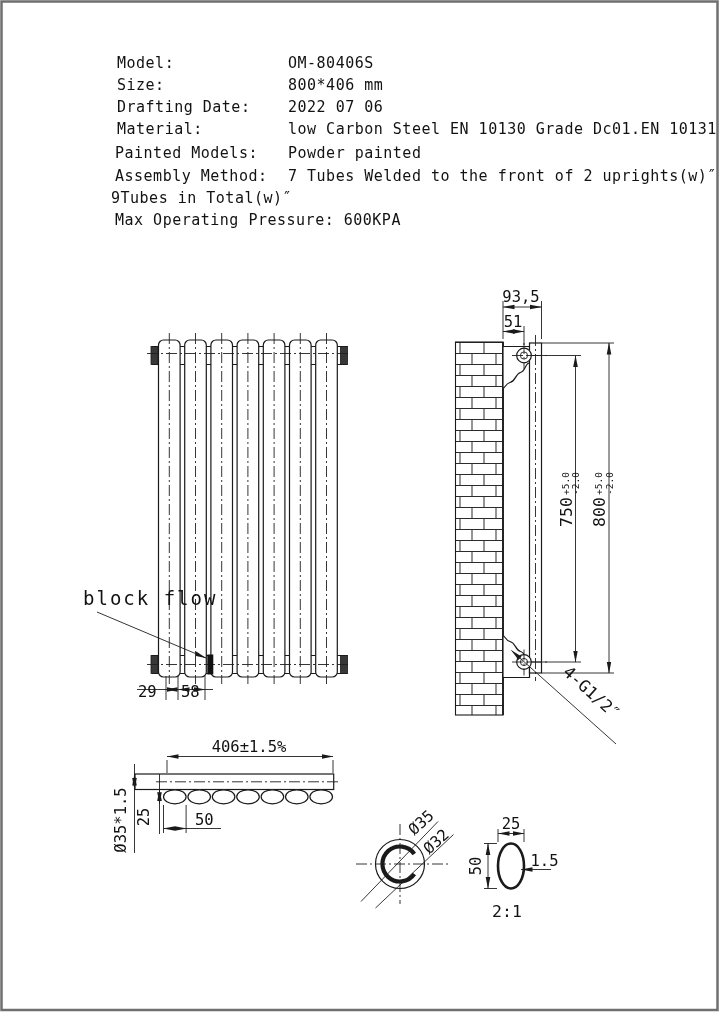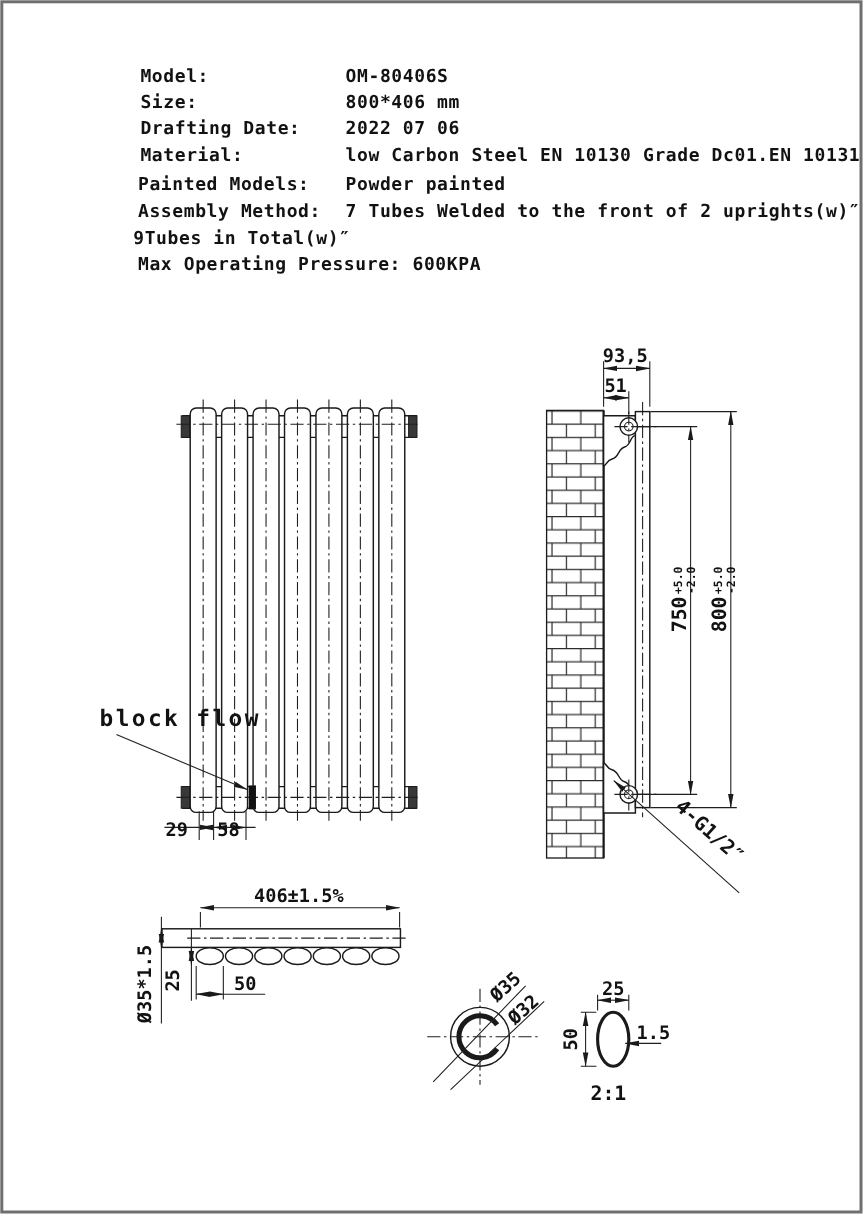--- a/index.html
+++ b/index.html
@@ -1,17 +1,17 @@
 <!DOCTYPE html>
 <html><head>
 <meta charset="utf-8">
 <style>
   html,body{margin:0;padding:0;background:#e8e8e8;}
   .page{position:relative;width:720px;height:1012px;background:#ffffff;margin:0 auto;
-        border:0;box-sizing:border-box;font-family:"DejaVu Sans Mono",monospace;font-weight:bold;}
+        border:0;box-sizing:border-box;font-family:"DejaVu Sans Mono",monospace;}
   svg{position:absolute;left:0;top:0;}
   
   .ln   {stroke:#1a1a1a;stroke-width:1.2;fill:none;}
   .lnF  {stroke:#1a1a1a;stroke-width:1.2;fill:#ffffff;}
   .thk  {stroke:#1a1a1a;stroke-width:1.8;fill:none;}
   .thin {stroke:#1f1f1f;stroke-width:0.9;fill:none;}
   .cl   {stroke:#1f1f1f;stroke-width:0.9;fill:none;stroke-dasharray:11 3 2 3;}
   .tab  {fill:#383838;stroke:#1a1a1a;stroke-width:0.8;}
   
   text{fill:#121212;font-family:"DejaVu Sans Mono",monospace;}

